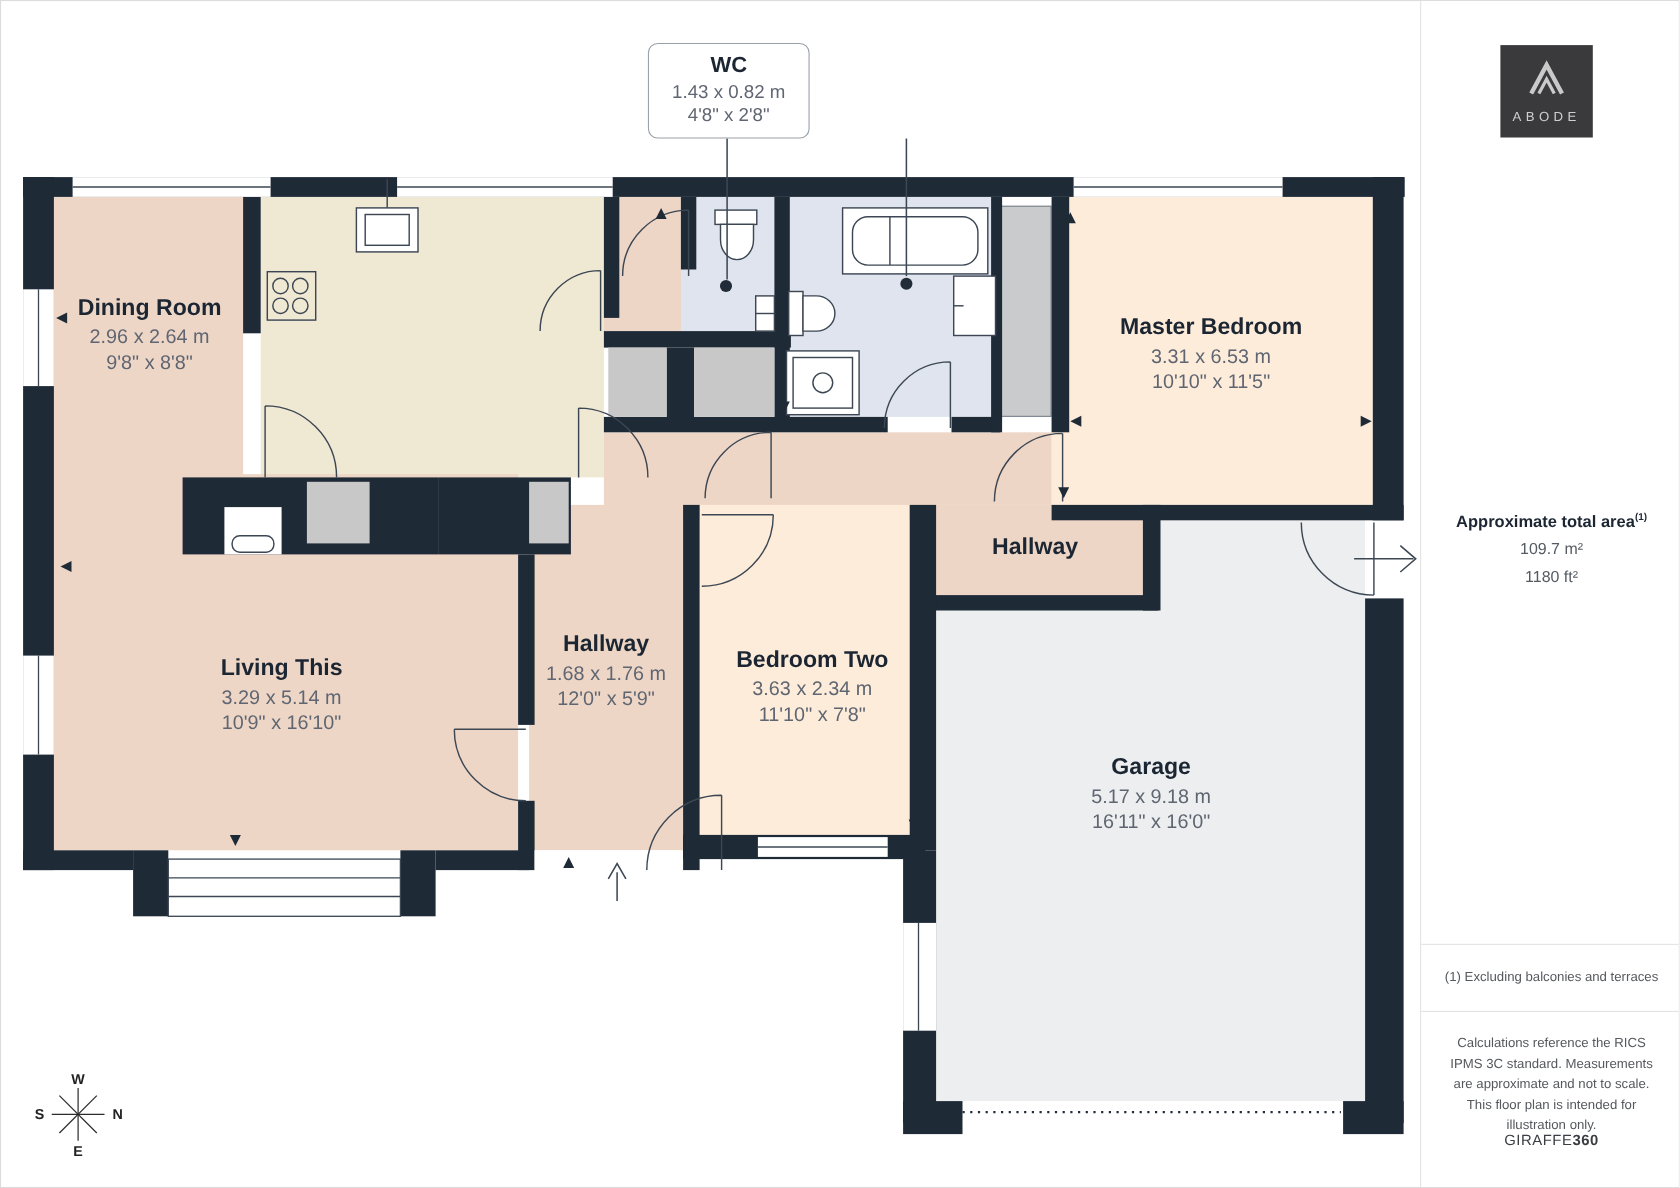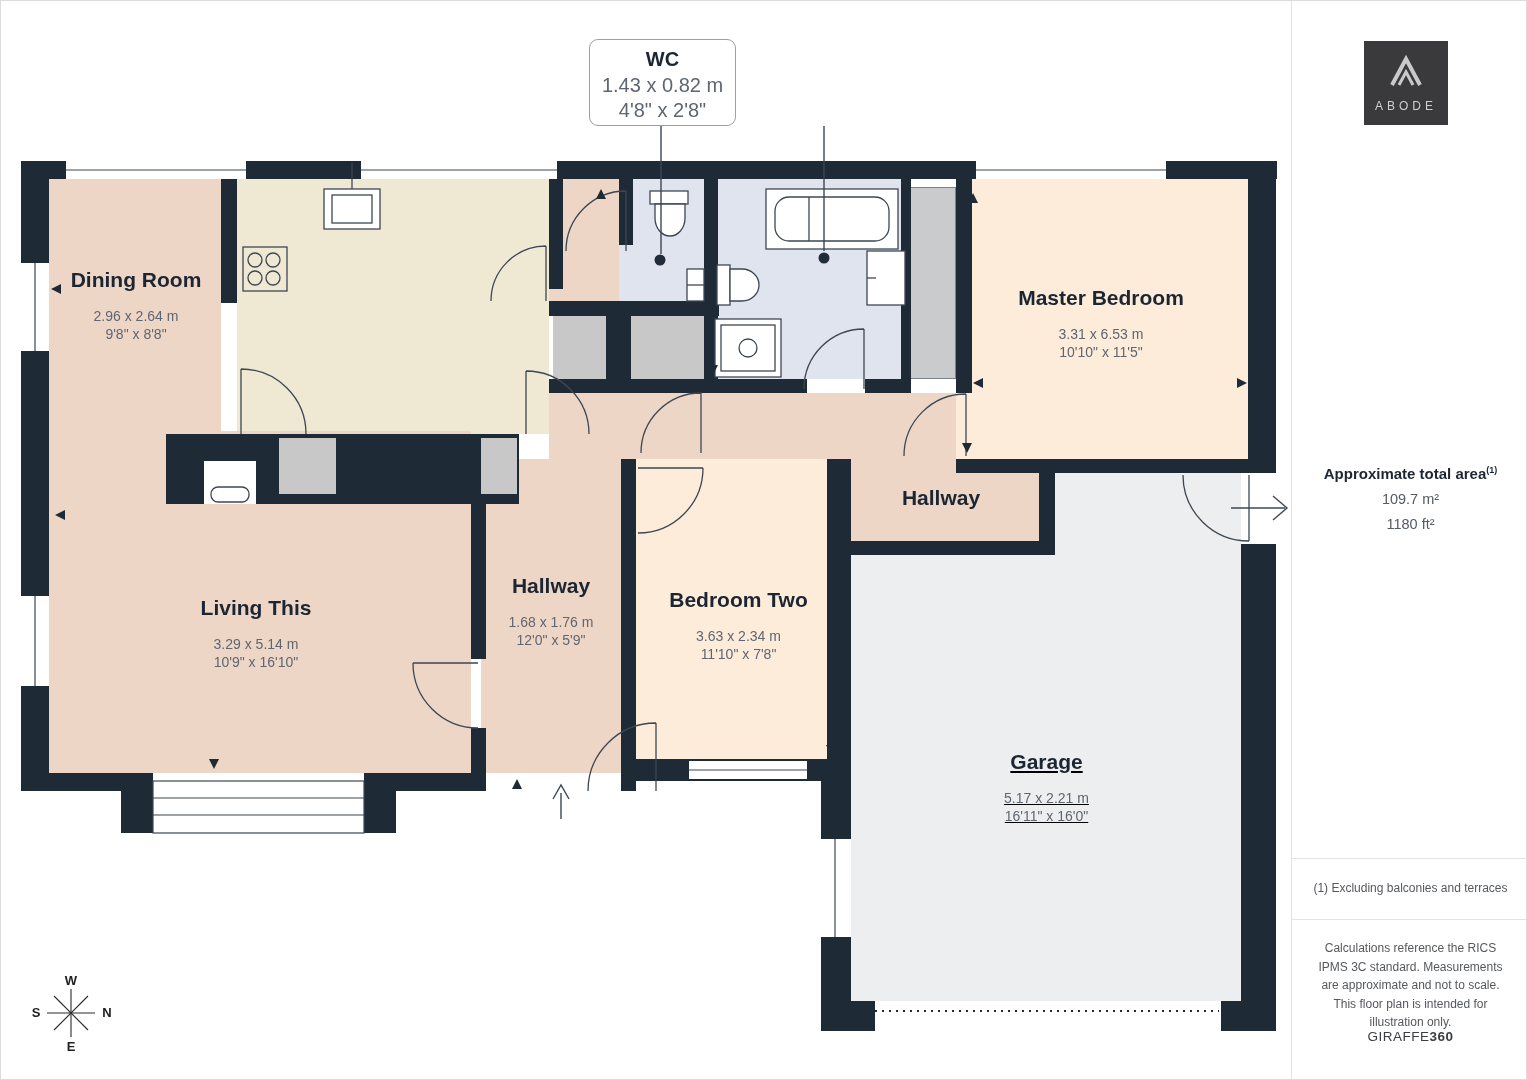--- a/index.html
+++ b/index.html
@@ -16,25 +16,25 @@
   .wardrobe{background:#c9cbcc;z-index:2;border:1px solid #7a828c;}
   
   .w{background:#1f2a37;z-index:3;}
   
   .win{background:#ffffff;z-index:4;}
   .niche{background:#ffffff;z-index:4;}
   svg.overlay{position:absolute;left:0;top:0;z-index:5;}
   
   .room-label{z-index:6;text-align:center;pointer-events:none;}
   .room-title{font-size:21px;font-weight:700;color:#1c2633;line-height:1.25;}
-  .room-dims{font-size:14px;color:#5f6672;line-height:1.28;margin-top:15px;}
+  .room-dims{font-size:18px;color:#5f6672;line-height:1.28;margin-top:2px;}
   
   .callout{z-index:7;background:#fff;border:1.5px solid #9aa1a8;border-radius:9px;text-align:center;padding-top:7px;}
   .callout .room-title{font-size:20px;}
-  .callout .room-dims{font-size:20px;margin-top:1px;line-height:1.25;}
+  .callout .room-dims{font-size:17px;margin-top:1px;line-height:1.25;}
   
   .compass-letter{z-index:6;font-size:13px;font-weight:700;color:#222;text-align:center;width:20px;}
   
   #sidebar{position:absolute;left:1290px;top:0;width:237px;height:1080px;border-left:1px solid #e3e3e3;background:#fff;z-index:8;}
   .sb-divider{position:absolute;left:0;width:100%;height:1px;background:#e3e3e3;}
   #logo-box{position:absolute;left:72px;top:40px;width:84px;height:84px;background:#3a393b;text-align:center;}
   #logo-text{position:absolute;left:0;top:58px;width:100%;color:#cfcfcf;font-size:12px;letter-spacing:4px;font-weight:500;}
   #area-block{position:absolute;left:0;top:464px;width:100%;text-align:center;}
   .area-title{font-size:15px;font-weight:700;color:#1c2633;}
   .area-title sup{font-size:9px;}
@@ -253,24 +253,24 @@
   <div class="abs room-label" style="left:985px;top:284px;width:230px;">
     <div class="room-title">Master Bedroom</div>
     <div class="room-dims">
       <div>3.31 x 6.53 m</div>
         <div>10'10" x 11'5"</div>
     </div>
   </div>
   <div class="abs room-label" style="left:860px;top:484px;width:160px;">
     <div class="room-title">Hallway</div>
   </div>
-  <div class="abs room-label" style="left:928px;top:748px;width:235px;text-decoration:underline;">
+  <div class="abs room-label" style="left:928px;top:684px;width:235px;">
     <div class="room-title">Garage</div>
     <div class="room-dims">
-      <div>5.17 x 2.21 m</div>
+      <div>5.17 x 9.18 m</div>
         <div>16'11" x 16'0"</div>
     </div>
   </div>
 
   <div class="abs callout" style="left:588px;top:38px;width:147px;height:87px;">
     <div class="room-title">WC</div>
     <div class="room-dims">
       <div>1.43 x 0.82 m</div>
         <div>4'8" x 2'8"</div>
     </div>

